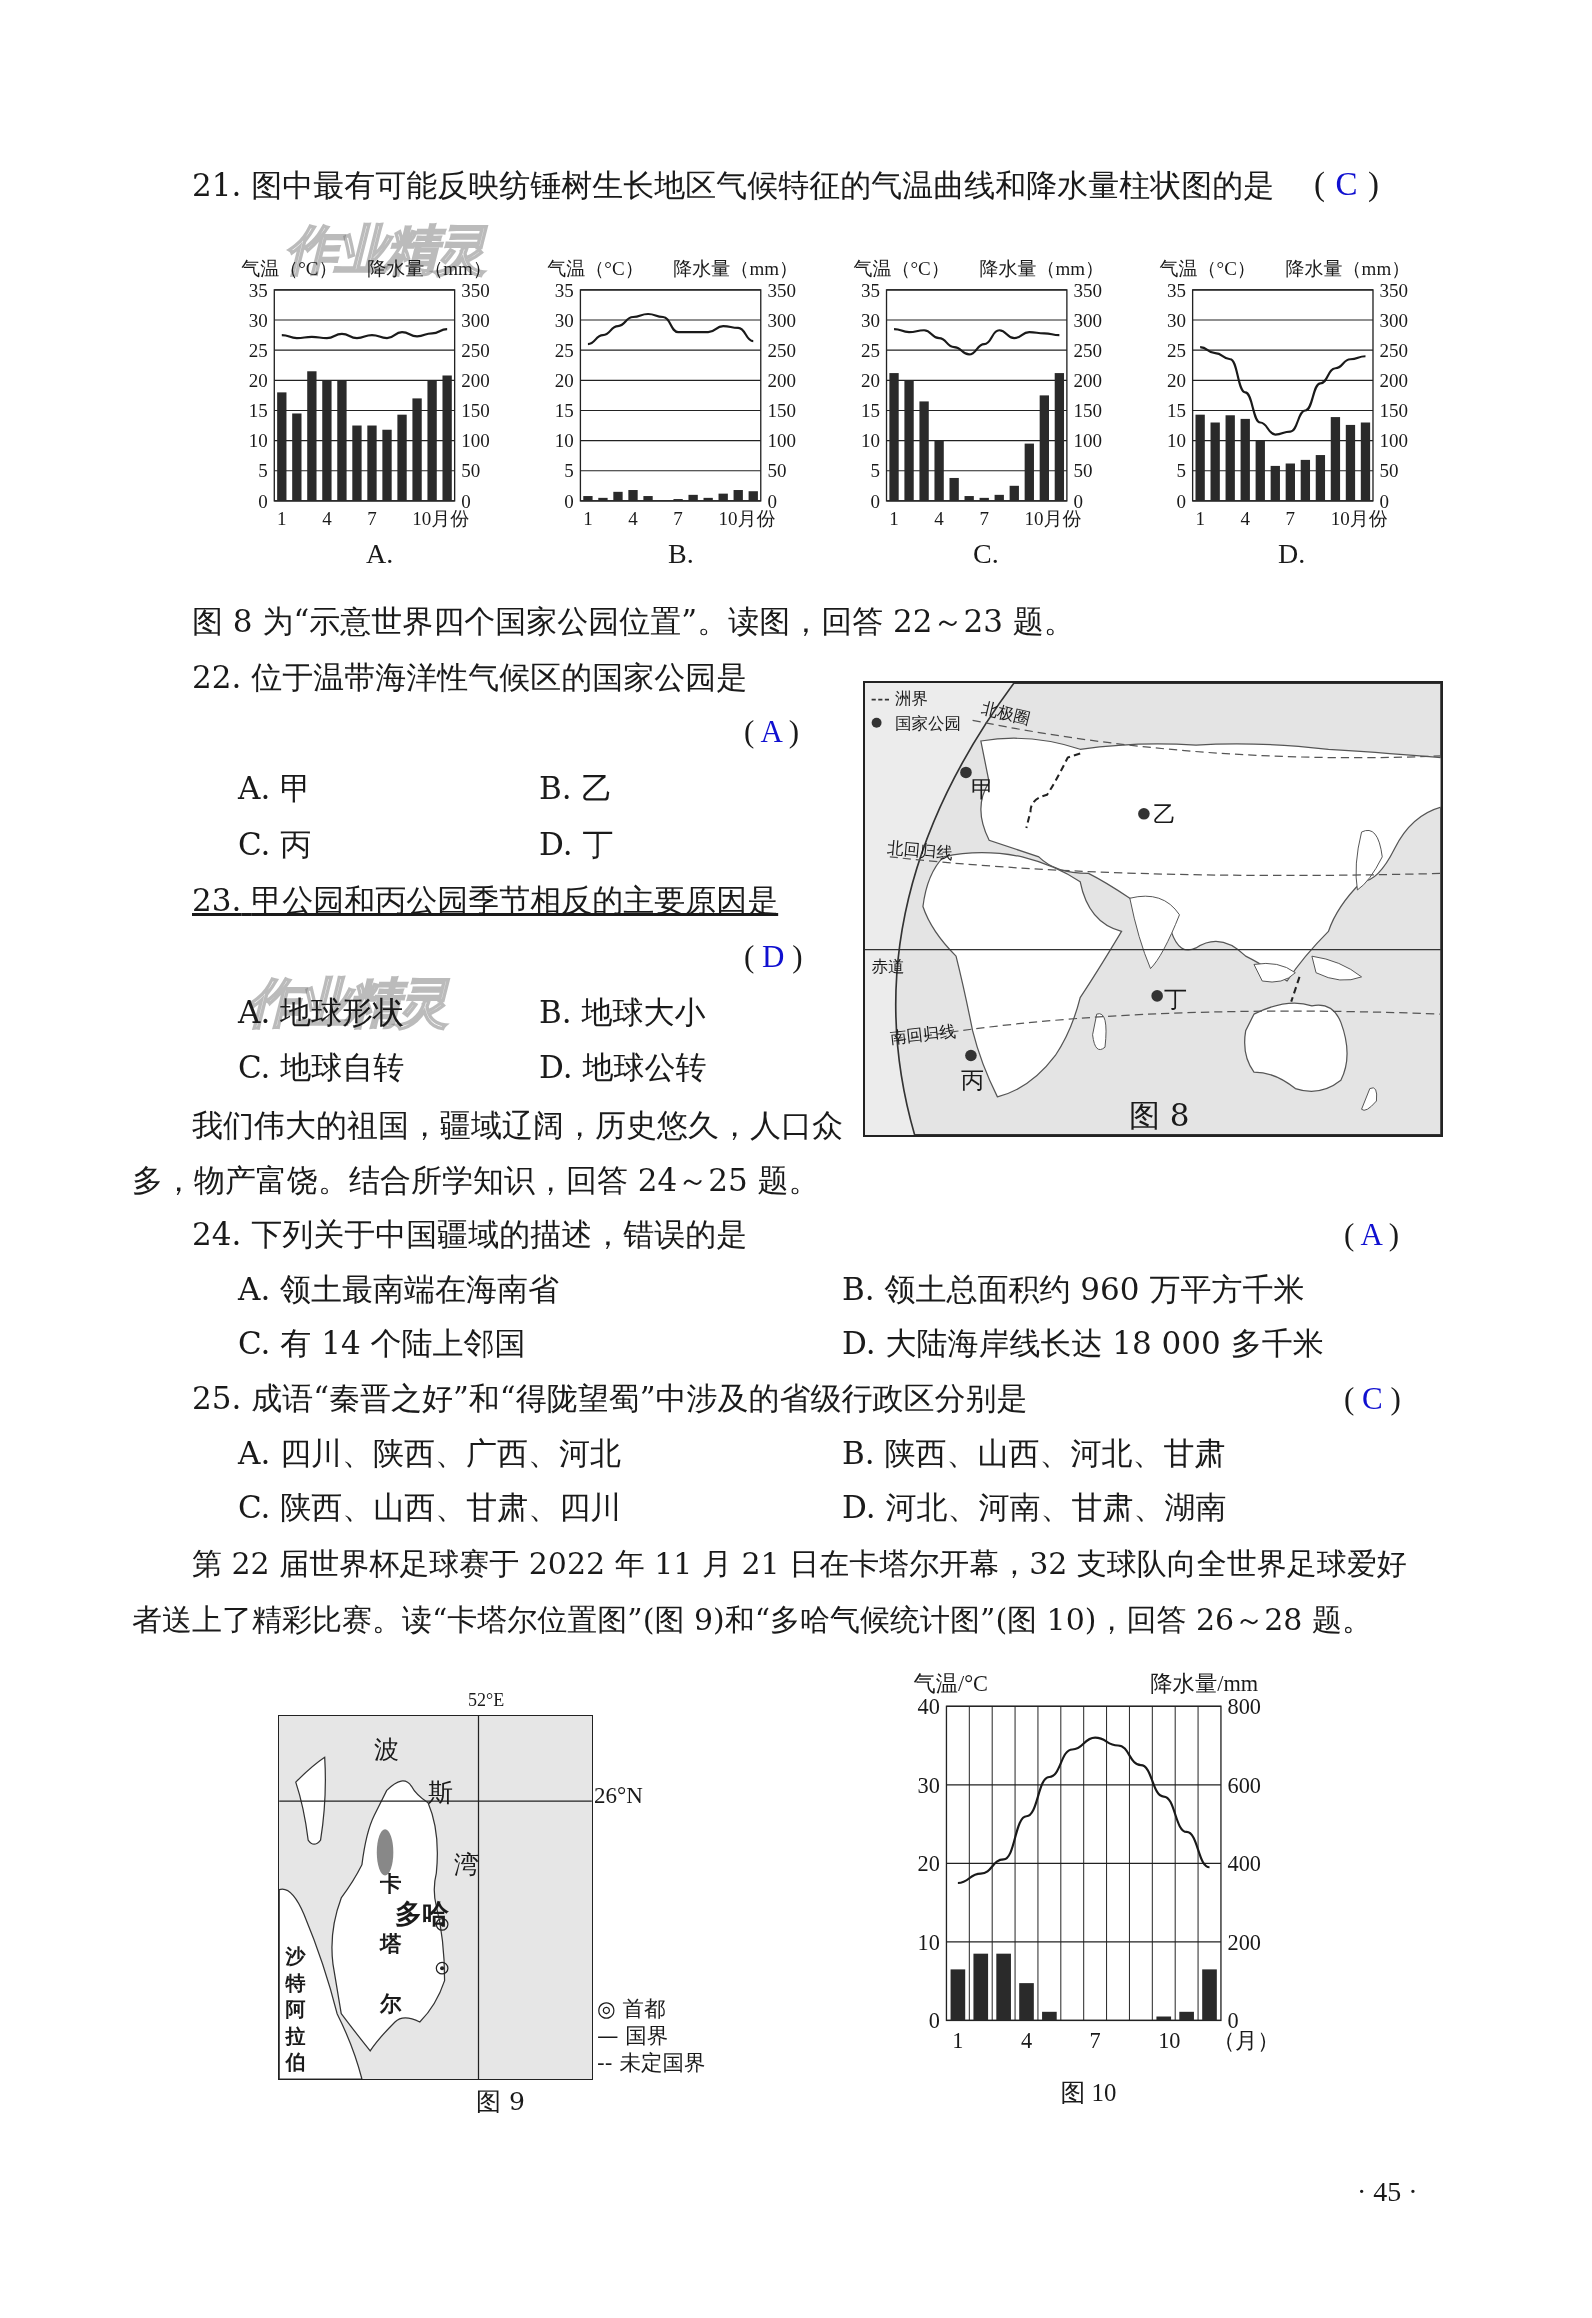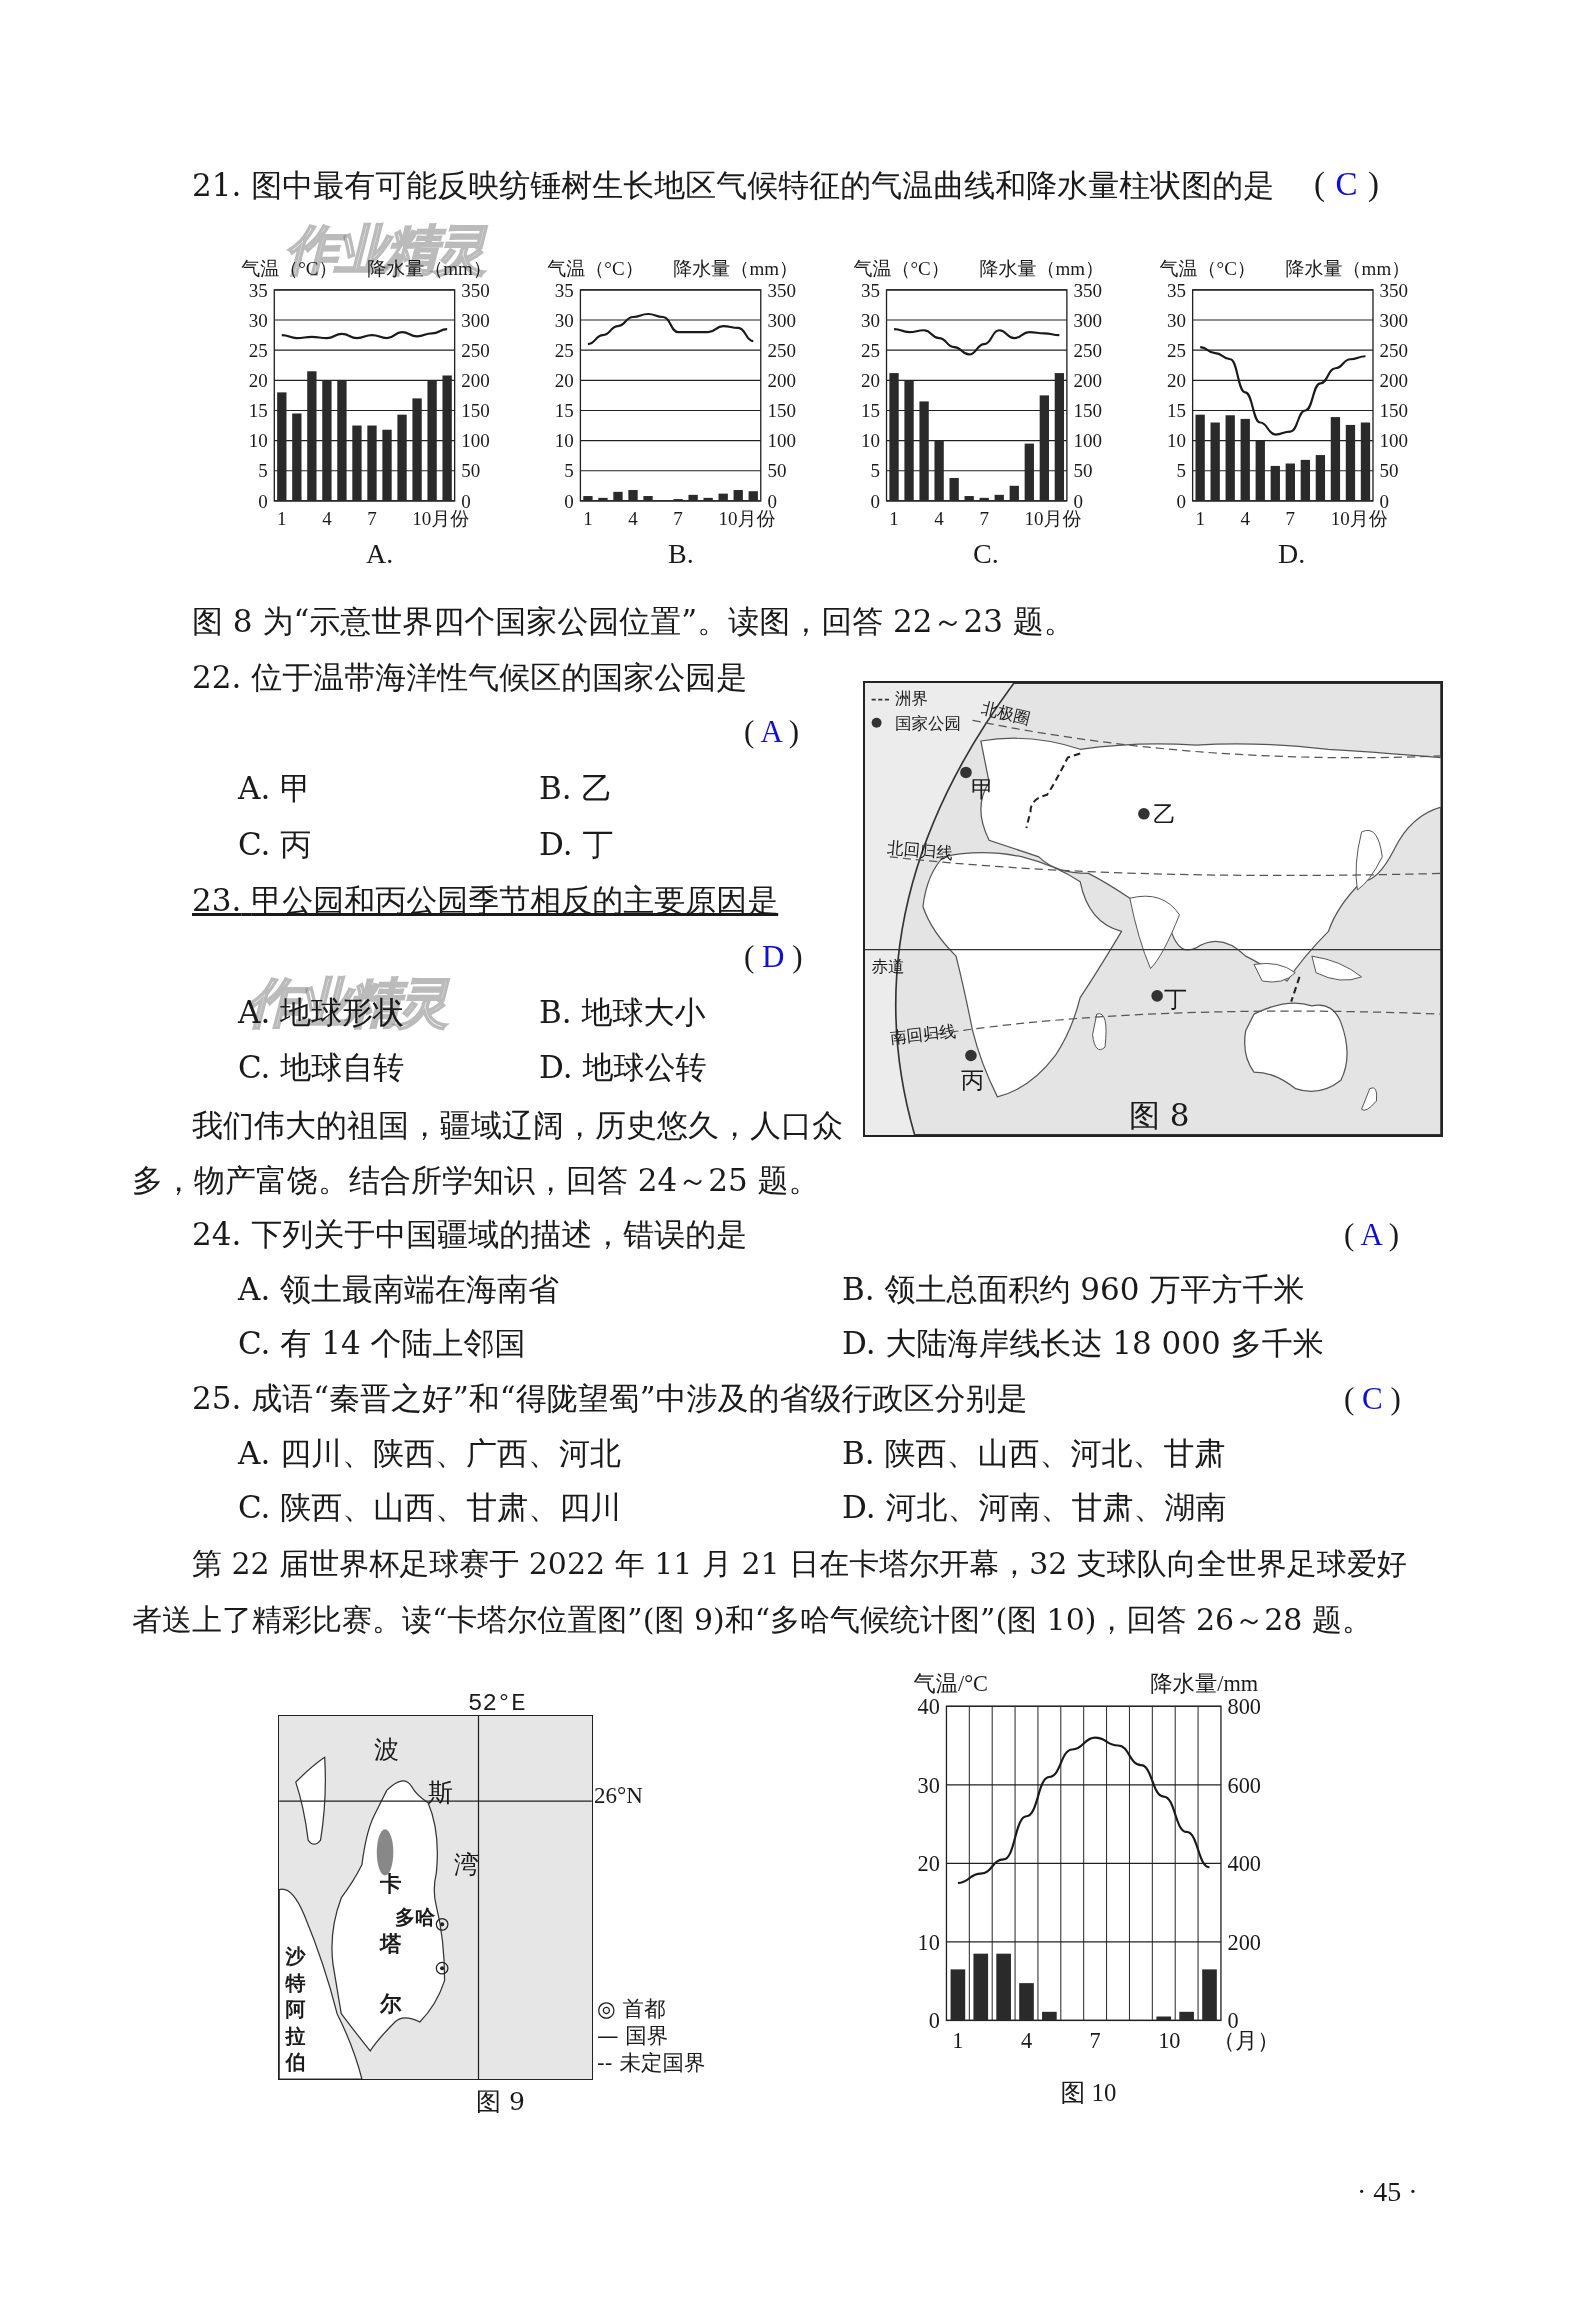--- a/index.html
+++ b/index.html
@@ -337,30 +337,30 @@
     <circle cx="197" cy="252" r="2.5" fill="#222"></circle>
     <circle cx="197" cy="305" r="7" fill="none" stroke="#222" stroke-width="1.5"></circle>
     <circle cx="197" cy="305" r="2.5" fill="#222"></circle>
   </svg>
   <div class="abs" style="left:95px;top:16.5px;font-size:25px;font-family:'DejaVu Sans',sans-serif;">波</div>
   <div class="abs" style="left:149px;top:60px;font-size:25px;font-family:'DejaVu Sans',sans-serif;">斯</div>
   <div class="abs" style="left:175px;top:132px;font-size:25px;font-family:'DejaVu Sans',sans-serif;">湾</div>
   <div class="abs" style="left:101px;top:153px;font-size:21.5px;font-weight:bold;font-family:'DejaVu Sans',sans-serif;">卡</div>
   <div class="abs" style="left:101px;top:213px;font-size:21.5px;font-weight:bold;font-family:'DejaVu Sans',sans-serif;">塔</div>
   <div class="abs" style="left:101px;top:273px;font-size:21.5px;font-weight:bold;font-family:'DejaVu Sans',sans-serif;">尔</div>
-  <div class="abs" style="left:116px;top:180px;font-size:20px;font-weight:bold;font-family:'DejaVu Sans',sans-serif;margin-top:8px;">多哈</div>
+  <div class="abs" style="left:116px;top:180px;font-size:27px;font-weight:bold;font-family:'DejaVu Sans',sans-serif;">多哈</div>
   <div class="abs" style="left:6.6px;top:227px;font-size:20px;font-weight:bold;line-height:26.5px;font-family:'DejaVu Sans',sans-serif;">
     <div>沙</div>
       <div>特</div>
       <div>阿</div>
       <div>拉</div>
       <div>伯</div>
   </div>
 </div>
-<div class="abs" style="left:468px;top:1690px;font-size:24px;font-family:Liberation Mono, monospace;">52°E</div>
+<div class="abs" style="left:468px;top:1690px;font-size:18px;font-family:Liberation Serif, serif;">52°E</div>
 <div class="abs" style="left:594px;top:1783px;font-size:23px;font-family:'Liberation Serif',serif;">26°N</div>
 <div class="abs" style="left:597px;top:1995px;font-size:21.5px;line-height:27px;font-family:'DejaVu Sans',sans-serif;">
   <div><span>◎</span> <span>首都</span></div>
   <div><span>—</span> <span>国界</span></div>
   <div><span>--</span> <span>未定国界</span></div>
 </div>
 <div class="abs" style="left:476px;top:2085px;font-size:25px;">图 9</div>
 
 <svg class="abs" style="left:877px;top:1663px;" width="463" height="447" viewBox="0 0 560 540">
   <g id="chartDoha">

